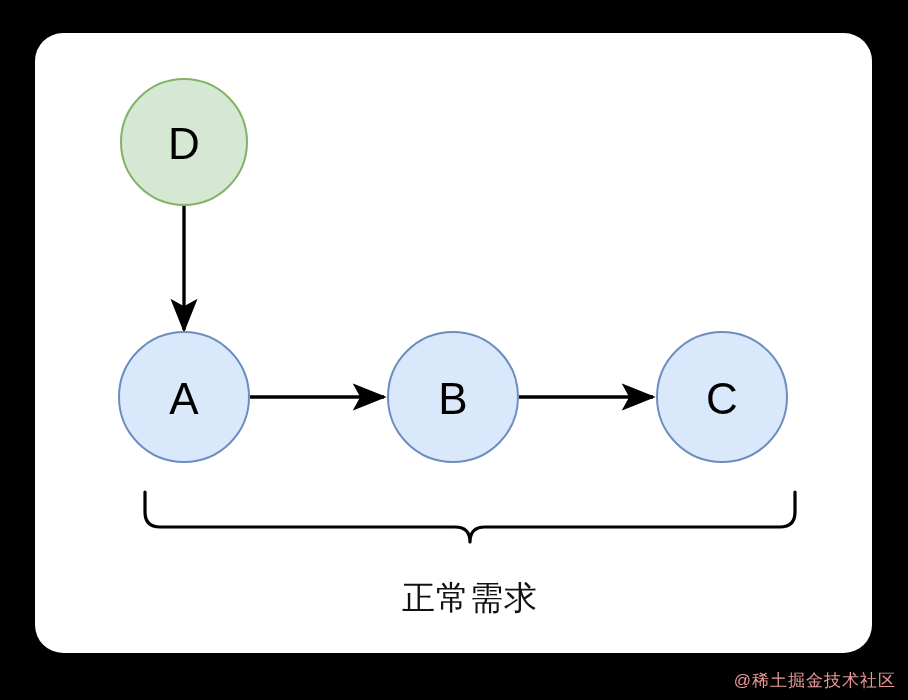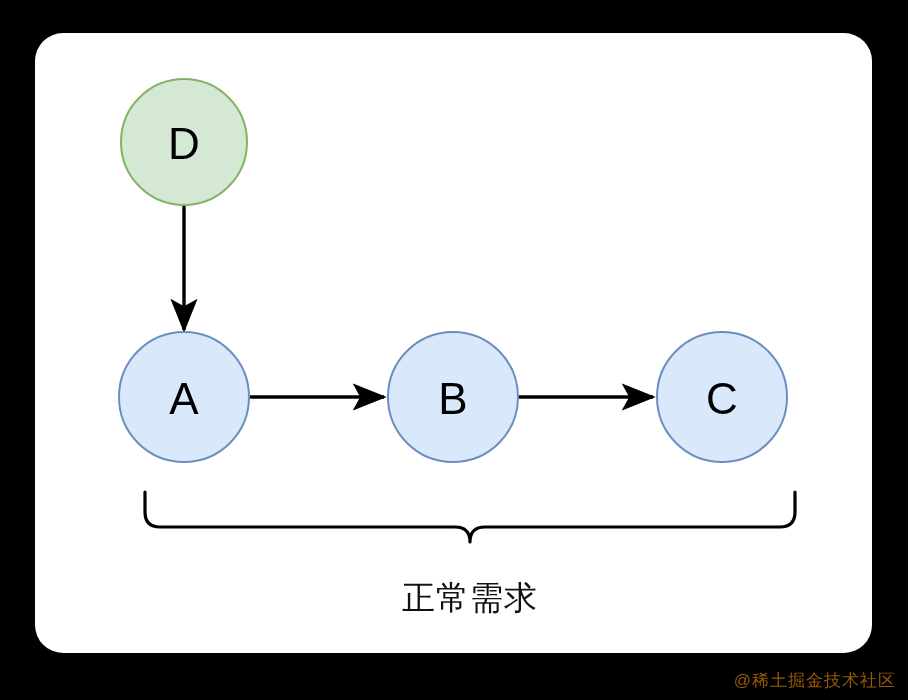--- a/index.html
+++ b/index.html
@@ -49,21 +49,21 @@
     font-size: 33px;
     fill: #111111;
     text-anchor: middle;
     dominant-baseline: central;
     letter-spacing: 1px;
   }
   #watermark {
     position: absolute;
     right: 12px;
     bottom: 8px;
-    color: #a16207;
+    color: #fca5a5;
     font-family: "Liberation Sans", sans-serif;
     font-size: 17px;
     letter-spacing: 1px;
     opacity: 0.92;
     white-space: nowrap;
   }
 </style>
 </head>
 <body>
 

